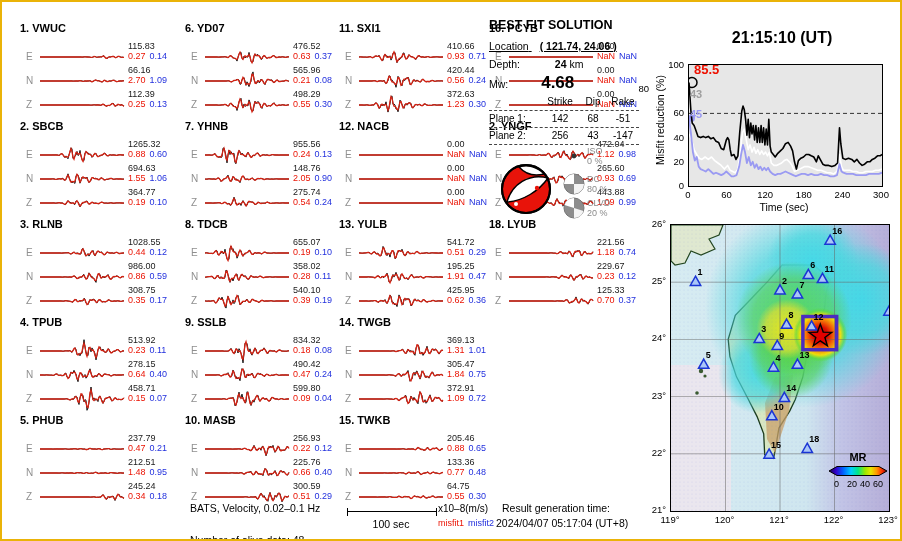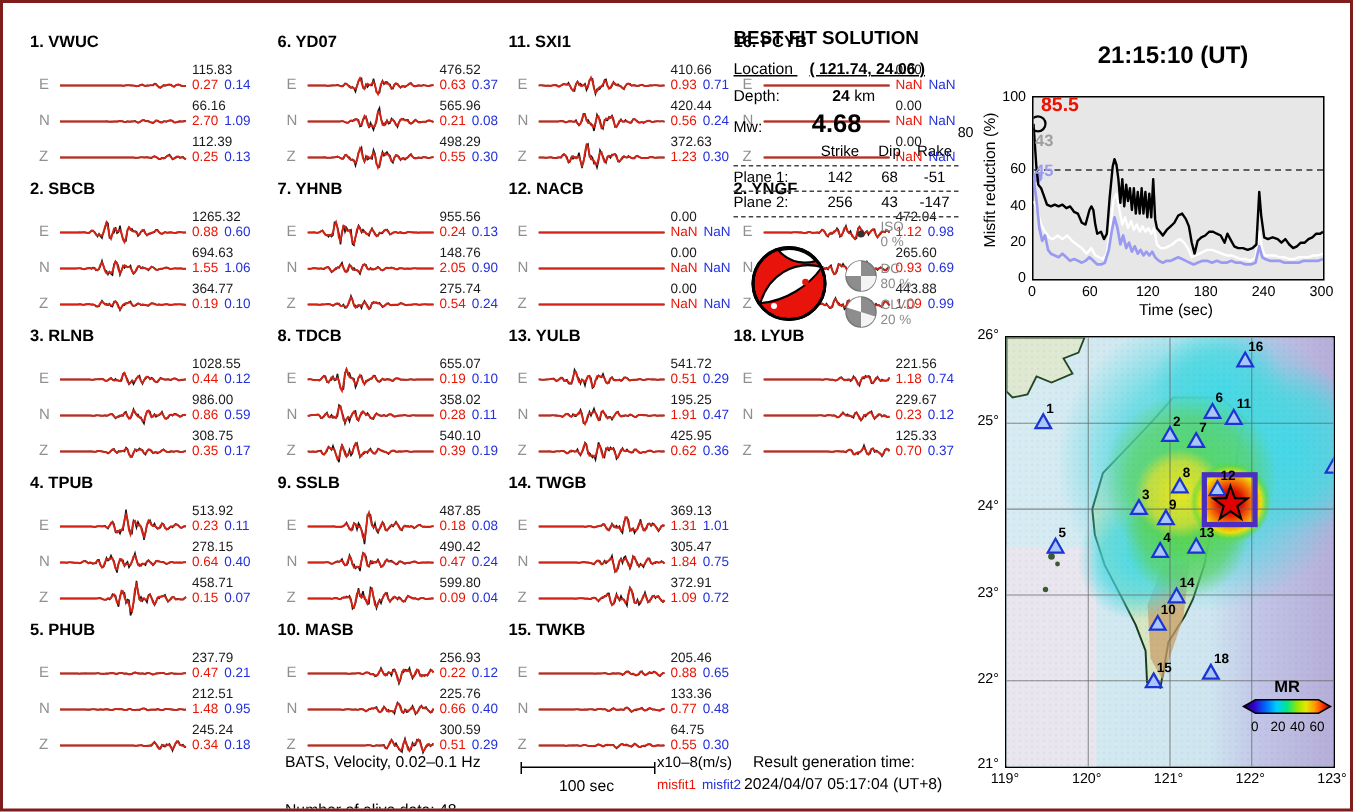--- a/index.html
+++ b/index.html
@@ -1,16 +1,16 @@
 <!DOCTYPE html>
 <html><head>
 <meta charset="utf-8">
 <style>
   html,body{margin:0;padding:0;background:#888;}
-  .root{position:relative;width:902px;height:541px;background:#fff;border:2px solid #7f1d1d;
+  .root{position:relative;width:902px;height:541px;background:#fff;border:2px solid #eab308;
         box-sizing:border-box;font-family:"Liberation Sans","DejaVu Sans",sans-serif;overflow:hidden;}
   .abs{position:absolute;}
   
   .station{position:absolute;width:166px;height:98px;}
   .st-name{position:absolute;left:0;top:0;font-size:11px;font-weight:bold;color:#000;}
   .trace{position:absolute;left:0;width:166px;height:24px;}
   .comp{position:absolute;left:6px;top:6px;font-size:10px;color:#8f8f8f;}
   .wave{position:absolute;left:20px;top:0;}
   .vals{position:absolute;left:108px;top:-4px;width:58px;font-size:9px;line-height:10px;}
   .ampv{color:#1a1a1a;}
@@ -334,21 +334,21 @@
       </div>
       <div class="station" style="left: 183px; top: 314px;">
       <div class="st-name">9. SSLB</div>
     <div class="trace" style="top: 23px;">
       <span class="comp">E</span>
       <svg class="wave" width="86" height="24">
             <polyline points="0,12.0 1,12.0 2,12.0 3,12.0 4,12.0 5,12.0 6,12.0 7,12.0 8,12.0 9,12.0 10,12.0 11,12.0 12,12.0 13,12.0 14,12.0 15,12.0 16,12.0 17,11.9 18,12.0 19,12.2 20,12.2 21,12.1 22,12.3 23,12.0 24,11.8 25,10.8 26,9.3 27,11.5 28,13.5 29,13.9 30,14.2 31,9.7 32,10.5 33,14.0 34,9.7 35,11.6 36,14.4 37,17.0 38,23.9 39,14.7 40,4.2 41,4.9 42,4.3 43,10.1 44,12.8 45,9.8 46,14.7 47,16.2 48,13.4 49,12.3 50,8.9 51,10.3 52,14.4 53,13.9 54,13.6 55,12.6 56,10.9 57,12.0 58,10.5 59,8.8 60,10.6 61,11.8 62,13.9 63,14.6 64,12.0 65,11.8 66,12.1 67,11.6 68,12.3 69,11.7 70,11.9 71,13.2 72,12.5 73,11.8 74,11.2 75,10.8 76,11.7 77,12.2 78,12.0 79,12.3 80,12.2 81,12.3 82,12.2 83,11.8 84,11.8" fill="none" stroke="#141414" stroke-width="1"></polyline>
             <polyline points="0,12.0 1,12.0 2,12.0 3,12.0 4,12.0 5,12.0 6,12.0 7,12.0 8,12.0 9,12.0 10,12.0 11,12.0 12,12.0 13,12.0 14,12.0 15,12.0 16,12.0 17,12.0 18,12.0 19,12.2 20,12.2 21,12.1 22,12.1 23,12.1 24,11.6 25,10.7 26,10.2 27,11.4 28,13.7 29,14.5 30,12.4 31,10.0 32,10.3 33,12.2 34,12.5 35,11.9 36,14.3 37,19.3 38,20.3 39,13.7 40,5.1 41,2.7 42,6.9 43,11.3 44,12.3 45,12.1 46,13.5 47,14.9 48,13.8 49,10.9 50,9.5 51,11.2 52,13.9 53,14.7 54,13.4 55,11.8 56,11.3 57,11.2 58,10.5 59,9.7 60,10.4 61,12.5 62,14.1 63,13.7 64,12.2 65,11.4 66,11.7 67,12.2 68,12.1 69,11.9 70,12.3 71,12.8 72,12.6 73,11.7 74,11.0 75,11.1 76,11.7 77,12.2 78,12.2 79,12.2 80,12.2 81,12.2 82,12.1 83,11.9 84,11.8" fill="none" stroke="#d42314" stroke-width="1.3"></polyline>
           </svg>
       <div class="vals">
-        <div class="ampv">487.85</div>
+        <div class="ampv">834.32</div>
         <div><span class="m1">0.18</span><span class="m2">0.08</span></div>
       </div>
     </div>
         <div class="trace" style="top: 47px;">
       <span class="comp">N</span>
       <svg class="wave" width="86" height="24">
             <polyline points="0,12.0 1,12.0 2,12.0 3,12.0 4,12.0 5,12.0 6,12.0 7,12.0 8,12.0 9,12.0 10,12.0 11,12.0 12,11.8 13,11.9 14,11.9 15,12.3 16,13.0 17,12.6 18,12.1 19,11.9 20,11.1 21,11.7 22,10.8 23,9.7 24,12.7 25,13.8 26,13.8 27,12.4 28,7.1 29,9.2 30,13.5 31,13.2 32,15.9 33,15.0 34,14.9 35,17.7 36,10.7 37,5.6 38,6.6 39,7.8 40,14.0 41,14.8 42,11.2 43,12.7 44,12.3 45,11.6 46,12.0 47,10.0 48,12.0 49,15.0 50,14.2 51,13.5 52,11.3 53,9.9 54,11.4 55,11.0 56,10.7 57,11.9 58,12.2 59,13.3 60,13.2 61,11.4 62,11.4 63,11.7 64,12.1 65,12.9 66,12.2 67,12.1 68,12.5 69,11.9 70,11.7 71,11.4 72,11.3 73,12.0 74,12.3 75,12.2 76,12.2 77,12.0 78,12.0 79,12.1 80,11.9 81,12.0 82,12.0 83,12.0 84,12.1" fill="none" stroke="#141414" stroke-width="1"></polyline>
             <polyline points="0,12.0 1,12.0 2,12.0 3,12.0 4,12.0 5,12.0 6,12.0 7,12.0 8,12.0 9,12.0 10,12.0 11,12.0 12,11.9 13,11.8 14,11.9 15,12.4 16,12.8 17,12.7 18,12.0 19,11.5 20,11.5 21,11.5 22,11.0 23,10.9 24,12.1 25,13.9 26,13.6 27,10.6 28,8.1 29,9.3 30,13.0 31,15.4 32,15.2 33,14.7 34,15.4 35,14.8 36,10.9 37,6.4 38,6.1 39,10.2 40,14.1 41,14.2 42,12.2 43,11.2 44,11.8 45,12.1 46,11.2 47,11.0 48,12.5 49,14.4 50,14.6 51,12.8 52,10.9 53,10.4 54,10.9 55,11.4 56,11.3 57,11.6 58,12.5 59,13.1 60,12.6 61,11.6 62,11.2 63,11.7 64,12.5 65,12.7 66,12.4 67,12.2 68,12.1 69,12.0 70,11.6 71,11.4 72,11.6 73,12.0 74,12.3 75,12.2 76,12.0 77,12.0 78,12.0 79,12.0 80,12.0 81,12.0 82,12.0 83,12.1 84,12.0" fill="none" stroke="#d42314" stroke-width="1.3"></polyline>
           </svg>
       <div class="vals">

